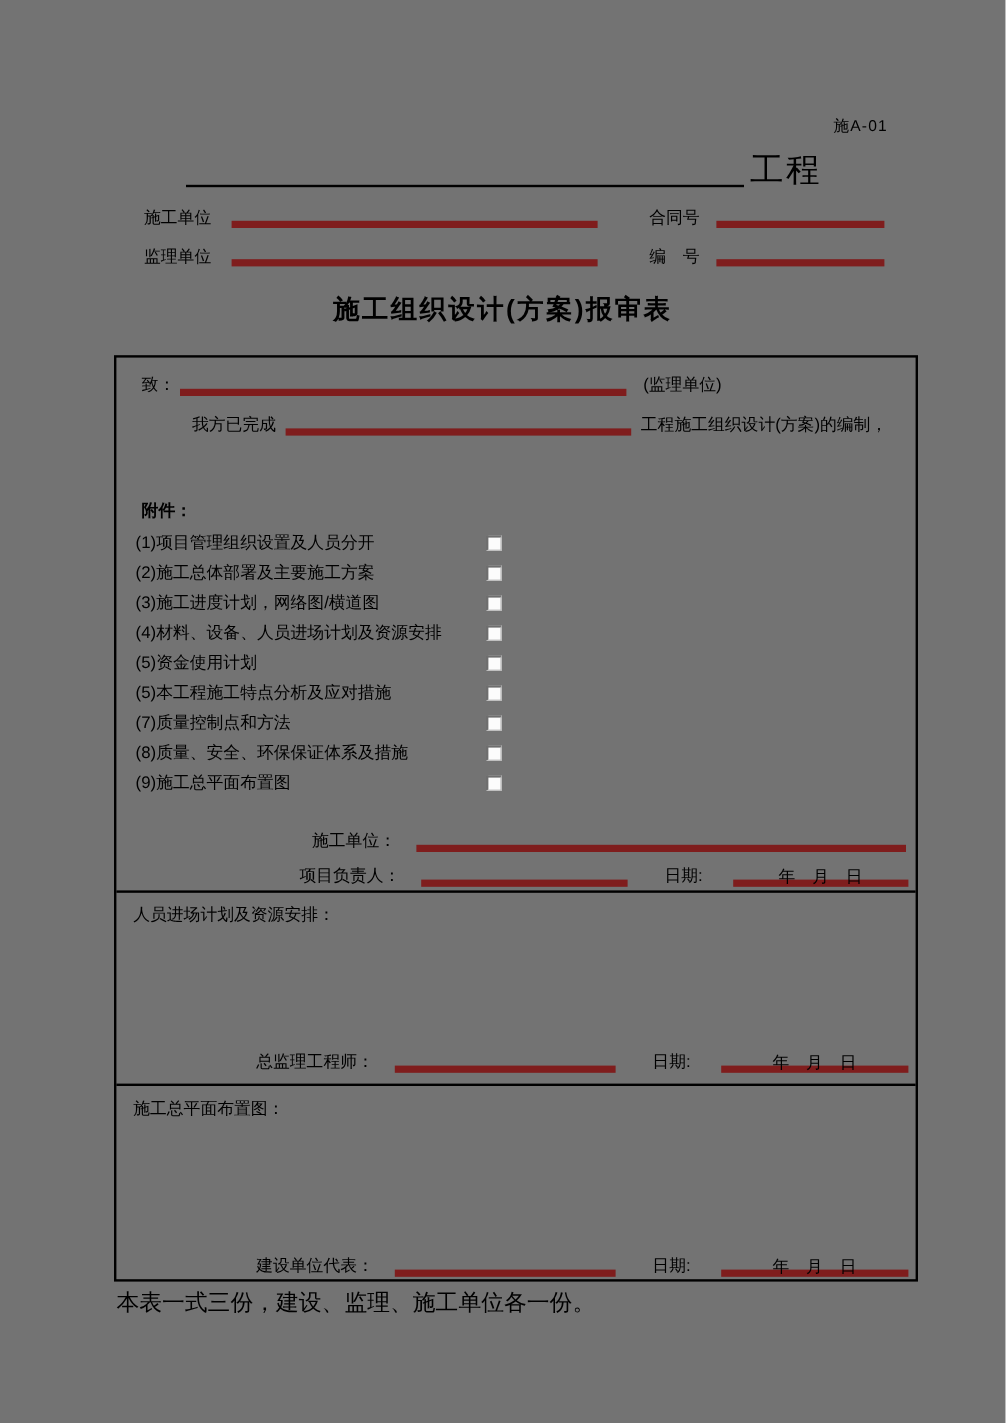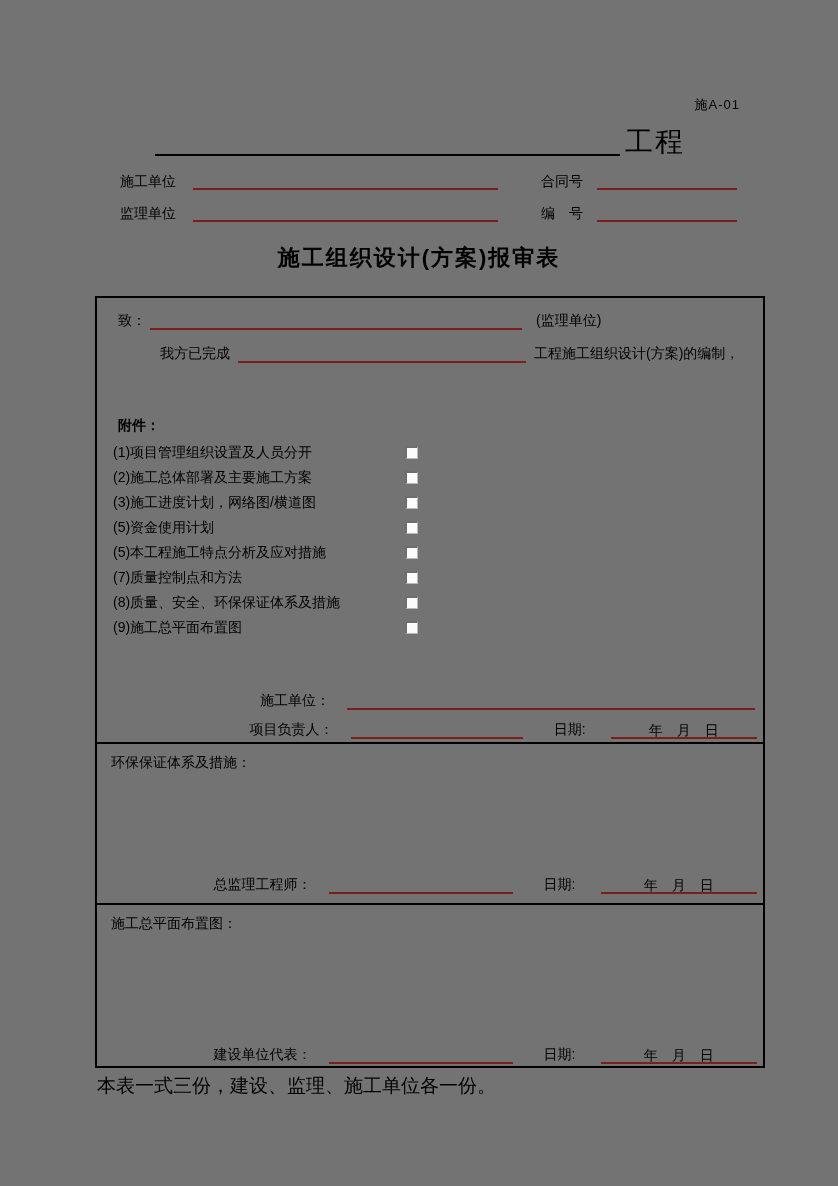--- a/index.html
+++ b/index.html
@@ -4,21 +4,21 @@
 <style>
   html,body{margin:0;padding:0;background:#fff;}
   .page{
     position:relative;
     width:838px;height:1186px;
     background:#737373;color:#000;
     font-family:"Liberation Sans","DejaVu Sans",sans-serif;
     font-size:14px;
     overflow:hidden;
   }
-  .u-line{display:inline-block;border-bottom:2px solid #7f1d1d;height:17px;box-sizing:border-box;}
+  .u-line{display:inline-block;border-bottom:6px solid #7f1d1d;height:17px;box-sizing:border-box;}
   
   .form-code{position:absolute;top:96px;right:98px;font-size:13px;letter-spacing:1px;}
   
   .project-line{position:absolute;left:155px;top:126px;width:530px;display:flex;align-items:flex-end;}
   .project-blank{width:465px;height:30px;border-bottom:2px solid #000;}
   .project-suffix{font-size:28px;line-height:1;margin-left:5px;letter-spacing:2px;}
   
   .hdr-row{position:absolute;left:120px;width:646px;display:flex;align-items:flex-start;height:20px;}
   .hdr-row1{top:173px;}
   .hdr-row2{top:205px;}
@@ -119,20 +119,24 @@
         </div>
         <div class="att-row">
           <span class="att-text">(2)施工总体部署及主要施工方案</span>
           <span class="checkbox"></span>
         </div>
         <div class="att-row">
           <span class="att-text">(3)施工进度计划，网络图/横道图</span>
           <span class="checkbox"></span>
         </div>
         <div class="att-row">
+          <span class="att-text">(4)材料、设备、人员进场计划及资源安排</span>
+          <span class="checkbox"></span>
+        </div>
+        <div class="att-row">
           <span class="att-text">(5)资金使用计划</span>
           <span class="checkbox"></span>
         </div>
         <div class="att-row">
           <span class="att-text">(5)本工程施工特点分析及应对措施</span>
           <span class="checkbox"></span>
         </div>
         <div class="att-row">
           <span class="att-text">(7)质量控制点和方法</span>
           <span class="checkbox"></span>
@@ -154,21 +158,21 @@
 
       <div class="sign-row person-row">
         <span class="sign-label">项目负责人：</span>
         <span class="u-line sign-line"></span>
         <span class="date-label">日期:</span>
         <span class="u-line date-line">年　月　日</span>
       </div>
     </div>
 
     <div class="sec secB">
-      <div class="sec-title">环保保证体系及措施：</div>
+      <div class="sec-title">人员进场计划及资源安排：</div>
       <div class="sign-row">
         <span class="sign-label">总监理工程师：</span>
         <span class="u-line sign-line"></span>
         <span class="date-label">日期:</span>
         <span class="u-line date-line">年　月　日</span>
       </div>
     </div>
 
     <div class="sec secC">
       <div class="sec-title">施工总平面布置图：</div>

